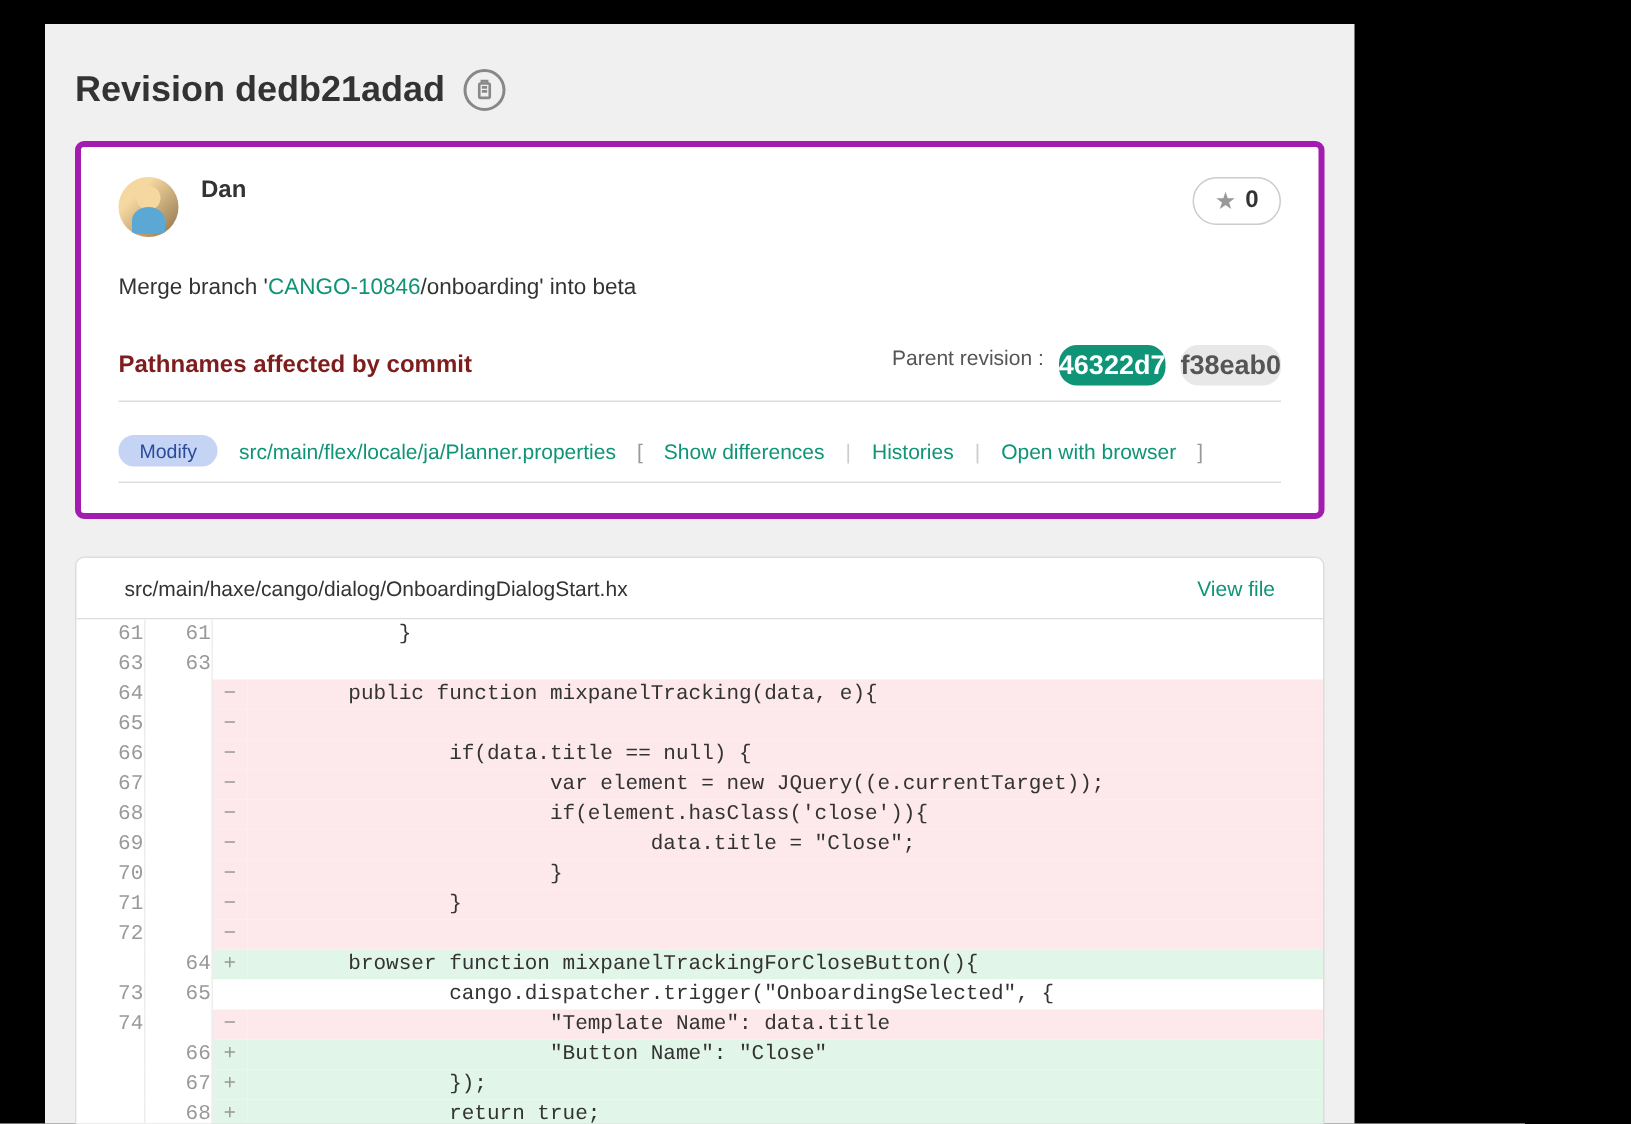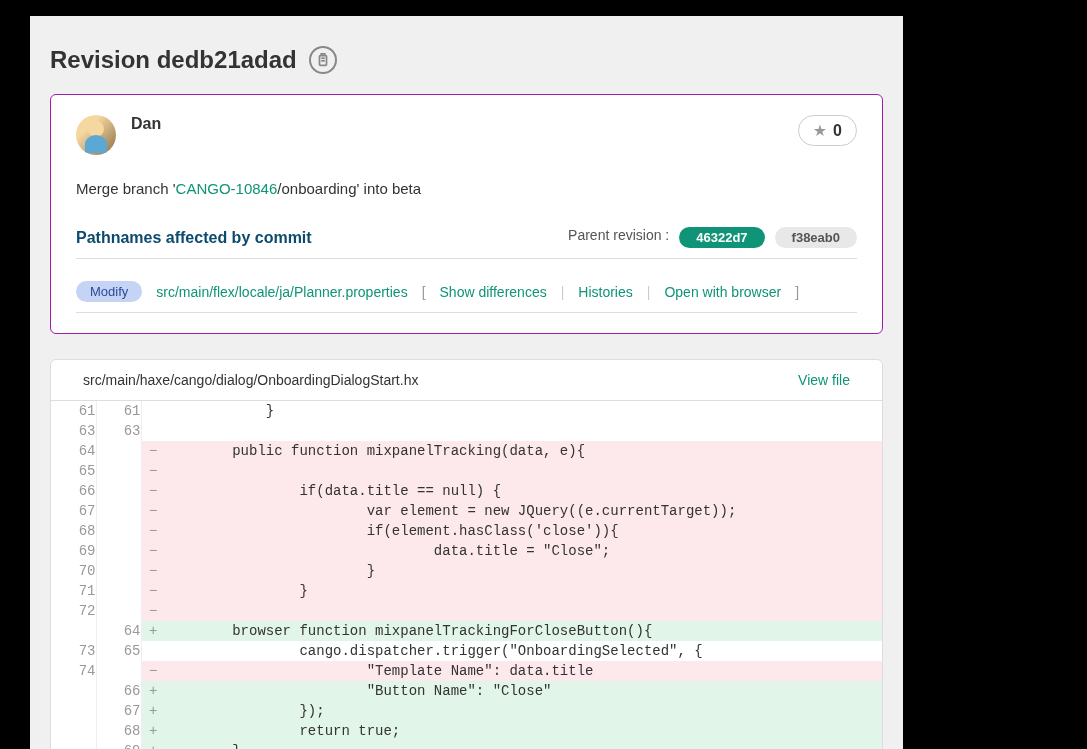--- a/index.html
+++ b/index.html
@@ -35,21 +35,21 @@
       border-radius: 50%;
       display: flex;
       align-items: center;
       justify-content: center;
       cursor: pointer;
     }
     .copy-icon svg { width: 14px; height: 14px; fill: none; stroke: #888; stroke-width: 2; }
     
     .card {
       background: #fff;
-      border: 1px solid #a21caf;
+      border: 4px solid #a21caf;
       border-radius: 6px;
       margin: 0 20px 25px 20px;
       padding: 20px 25px;
     }
     .commit-header {
       display: flex;
       align-items: flex-start;
       justify-content: space-between;
       margin-bottom: 25px;
     }
@@ -126,33 +126,33 @@
       display: flex;
       justify-content: space-between;
       align-items: center;
       border-bottom: 1px solid #ddd;
       padding-bottom: 10px;
       margin-bottom: 12px;
     }
     .pathnames-title {
       font-size: 16px;
       font-weight: 700;
-      color: #0c4a6e;
+      color: #7f1d1d;
     }
     .parent-revision {
       display: flex;
       align-items: flex-start;
       gap: 10px;
       font-size: 14px;
     }
     .parent-label { color: #555; }
     .rev-pill {
-      padding: 3px 17px;
+      padding: 3px 0;
       border-radius: 12px;
-      font-size: 13px;
+      font-size: 18px;
       font-weight: 600;
       cursor: pointer;
     }
     .rev-pill-active { background: #0f9478; color: #fff; }
     .rev-pill-inactive { background: #e8e8e8; color: #555; }
     
     .file-row {
       display: flex;
       align-items: center;
       gap: 14px;

